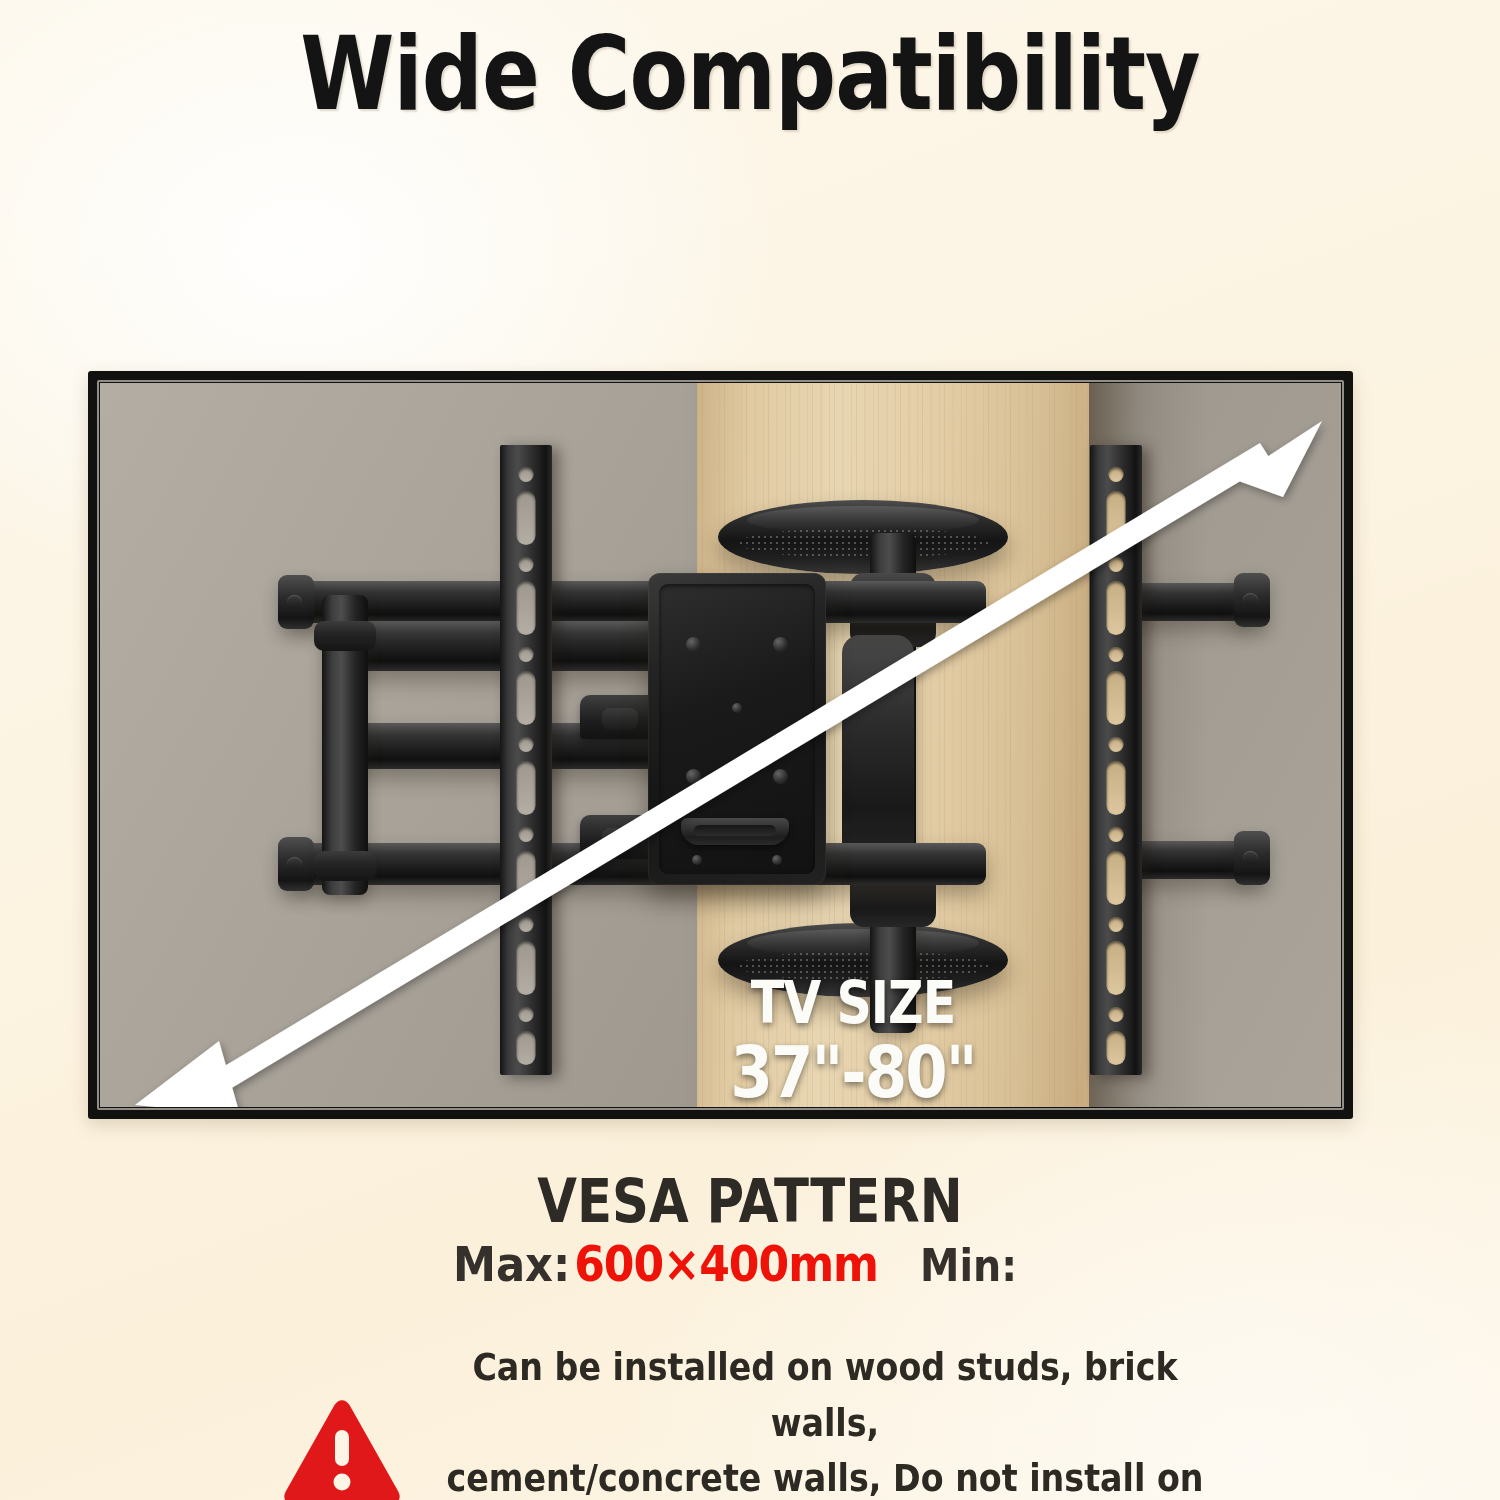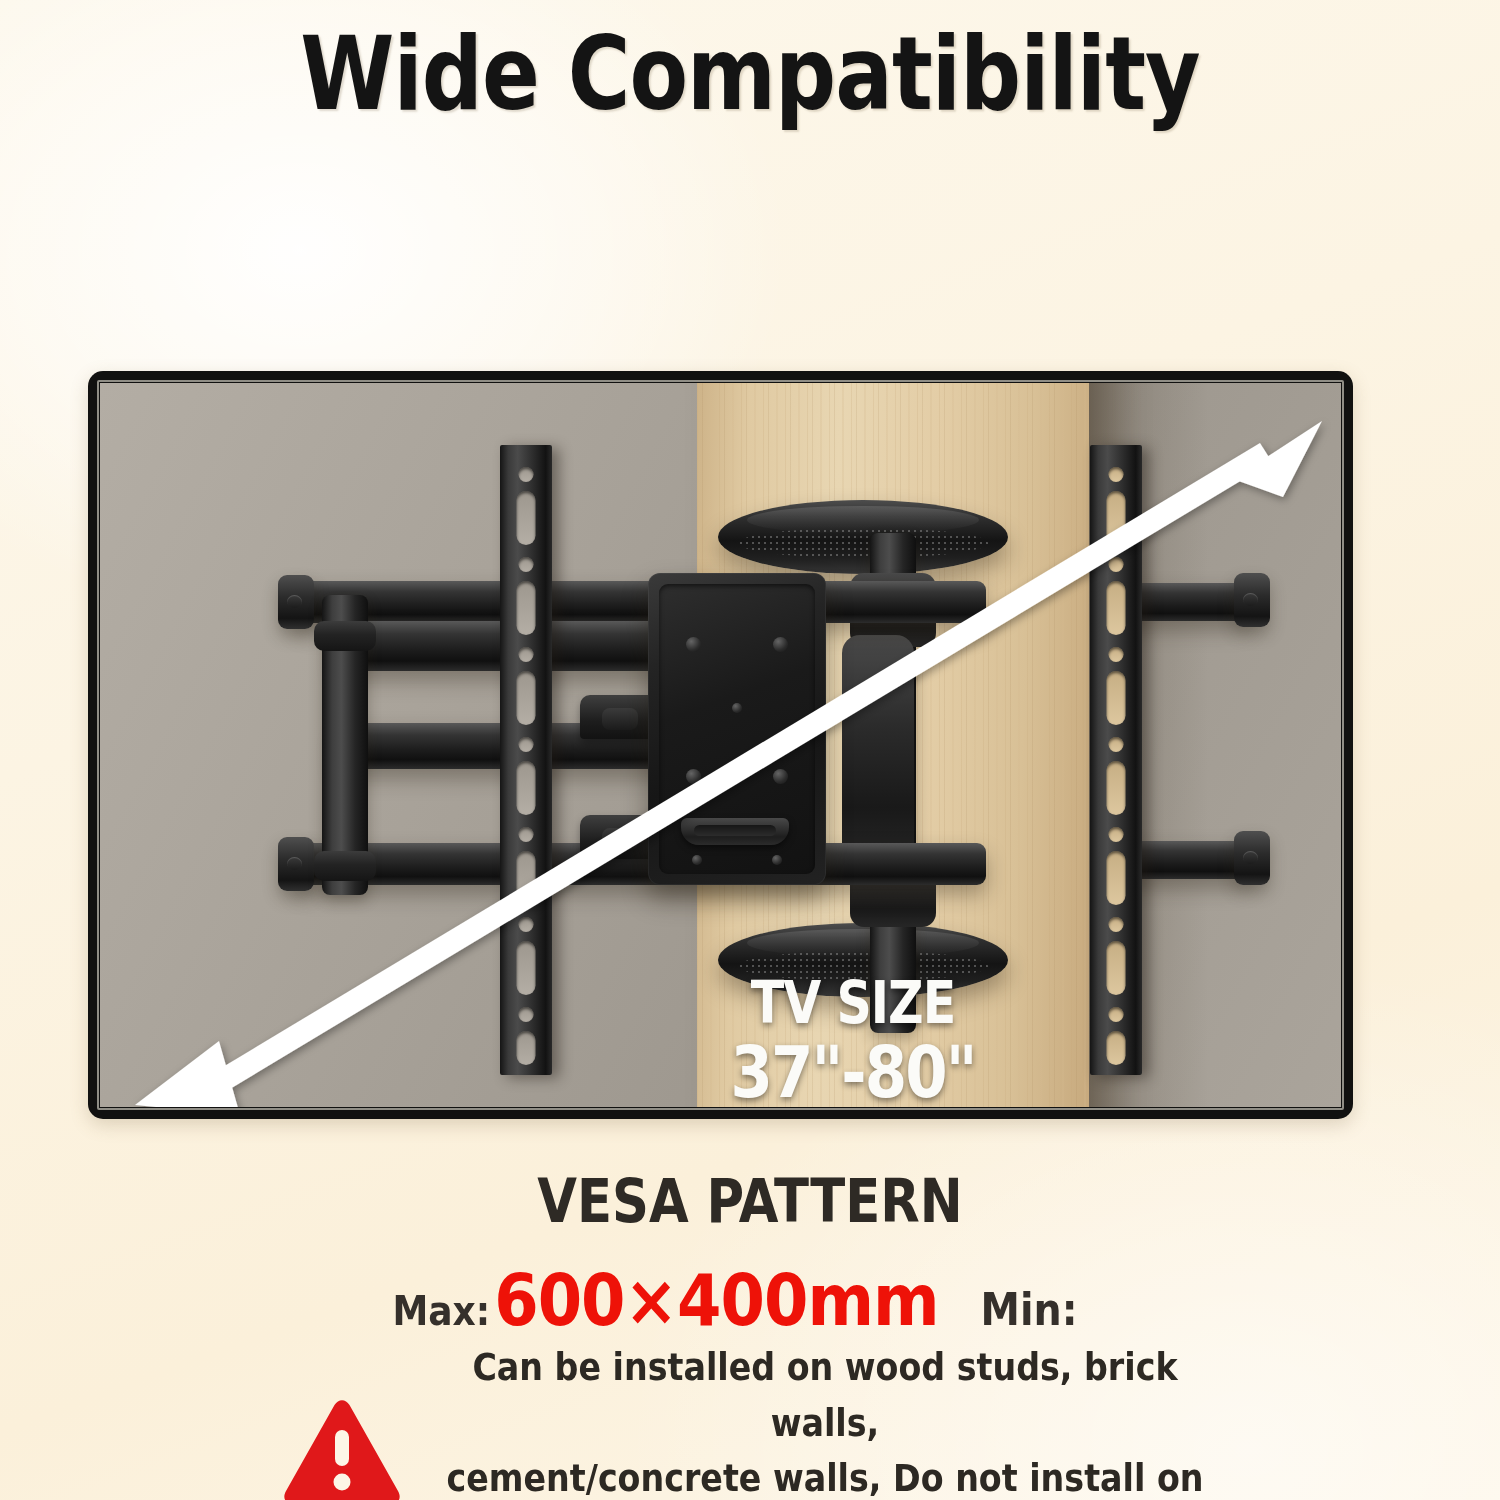--- a/index.html
+++ b/index.html
@@ -46,21 +46,21 @@
   .maxload-value{
     font-family:"DejaVu Sans Condensed","Liberation Sans",sans-serif;
     font-weight:bold;font-size:39px;color:#e21b12;margin-top:0px;
     letter-spacing:-.5px;
   }
 
   
   .tvframe{
     position:absolute;left:88px;top:371px;width:1265px;height:748px;
     background:#111110;
-    border-radius:15px;
+    border-radius:3px;
     box-shadow:0 6px 18px rgba(120,95,60,.22);
     overflow:hidden;
   }
   .tvframe::after{
     content:"";position:absolute;inset:9px;border:2px solid rgba(250,245,232,.55);
     border-radius:2px;pointer-events:none;z-index:40;
   }
   .tvinner{
     position:absolute;left:12px;top:12px;right:12px;bottom:12px;
     background:linear-gradient(118deg,#b3ada4 0%,#a9a39a 30%,#9e988f 62%,#aaa49b 100%);
@@ -193,22 +193,22 @@
     font-family:"DejaVu Sans Condensed","Liberation Sans",sans-serif;
     font-weight:bold;font-size:60px;letter-spacing:0px;color:#2e2a25;
     transform:scaleX(.95);
   }
   .vesa-row{
     position:absolute;left:0;right:0;top:1236px;
     display:flex;align-items:baseline;justify-content:center;
     font-family:"DejaVu Sans Condensed","Liberation Sans",sans-serif;
     font-weight:bold;
   }
-  .lbl-max{font-size:40px;color:#35302b;margin-right:4px;}
-  .val-max{font-size:71px;color:#ee1208;letter-spacing:-1px;margin-top:23px;}
+  .lbl-max{font-size:48px;color:#35302b;margin-right:4px;}
+  .val-max{font-size:49px;color:#ee1208;letter-spacing:-1px;}
   .lbl-min{font-size:44px;color:#35302b;margin-left:42px;margin-right:30px;}
   .val-min{font-size:48px;color:#35302b;letter-spacing:-.5px;}
 
   .warnbox{
     position:absolute;left:0;right:0;top:1340px;
     display:flex;align-items:center;justify-content:center;gap:26px;
   }
   .warn-ico{width:124px;height:112px;flex:0 0 auto;}
   .warn-txt{
     font-family:"DejaVu Sans Condensed","Liberation Sans",sans-serif;

